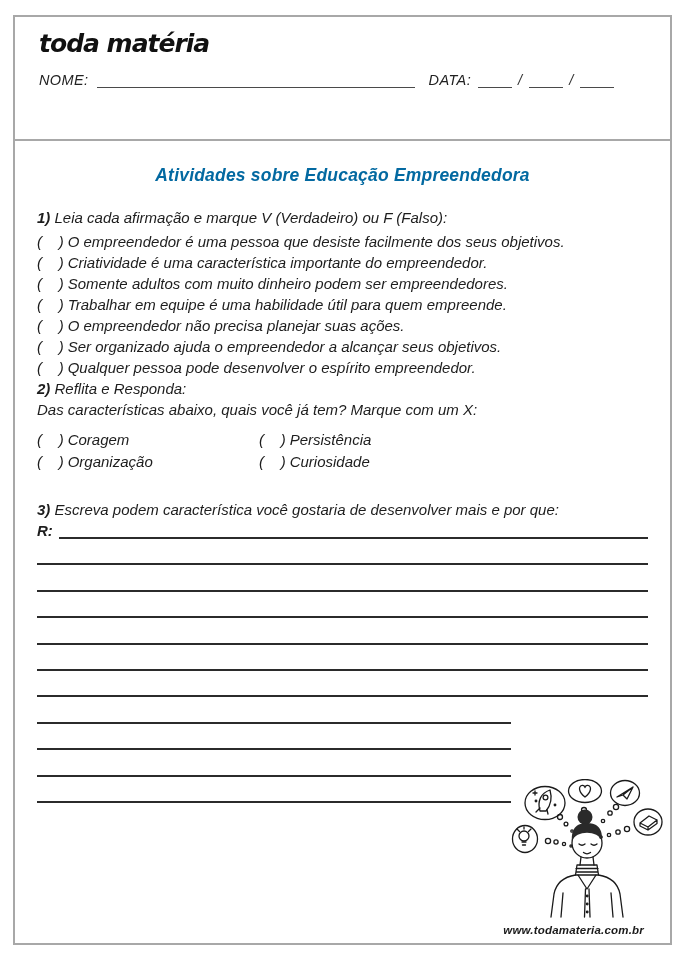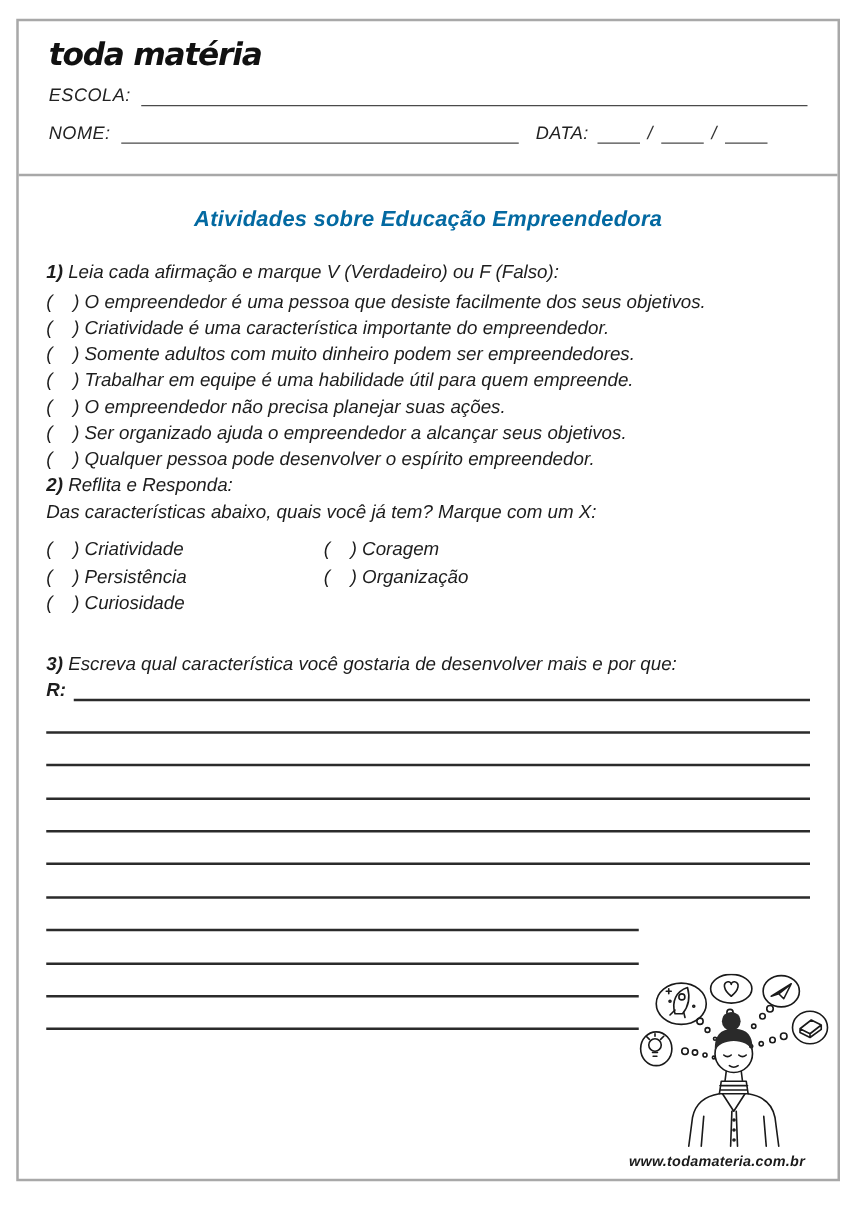--- a/index.html
+++ b/index.html
@@ -49,24 +49,20 @@
 </style>
 </head>
 <body>
 
 <div class="sheet">
   <div class="frame">
 
     <div class="header">
       <div class="logo">toda matéria</div>
 
-      <div class="hrow row-escola">
-        <span class="hlabel">ESCOLA:</span>
-        <span class="fill-line"></span>
-      </div>
 
       <div class="hrow row-nome">
         <span class="hlabel">NOME:</span>
         <span class="fill-line name-line"></span>
         <span class="hlabel date-label">DATA:</span>
         <span class="date-seg"></span>
         <span class="date-slash">/</span>
         <span class="date-seg"></span>
         <span class="date-slash">/</span>
         <span class="date-seg"></span>
@@ -87,29 +83,28 @@
         <li><span class="cbx">(    )</span><span>Ser organizado ajuda o empreendedor a alcançar seus objetivos.</span></li>
         <li><span class="cbx">(    )</span><span>Qualquer pessoa pode desenvolver o espírito empreendedor.</span></li>
       </ul>
 
       <div class="q2-block">
         <p><span class="qnum">2)</span> <span>Reflita e Responda:</span></p>
         <p>Das características abaixo, quais você já tem? Marque com um X:</p>
       </div>
 
       <div class="options">
-        <div class="cell"><span class="cbx">(    )</span><span>Criatividade</span></div>
         <div class="cell"><span class="cbx">(    )</span><span>Coragem</span></div>
         <div class="cell"><span class="cbx">(    )</span><span>Persistência</span></div>
         <div class="cell"><span class="cbx">(    )</span><span>Organização</span></div>
         <div class="cell"><span class="cbx">(    )</span><span>Curiosidade</span></div>
       </div>
 
       <div class="q3-block">
-        <p><span class="qnum">3)</span> <span>Escreva qual característica você gostaria de desenvolver mais e por que:</span></p>
+        <p><span class="qnum">3)</span> <span>Escreva podem característica você gostaria de desenvolver mais e por que:</span></p>
       </div>
 
       <div class="answer-first">
         <span class="r-label">R:</span>
         <span class="r-line"></span>
       </div>
 
       <div>
           <div class="ans-line full"></div>
           <div class="ans-line full"></div>

